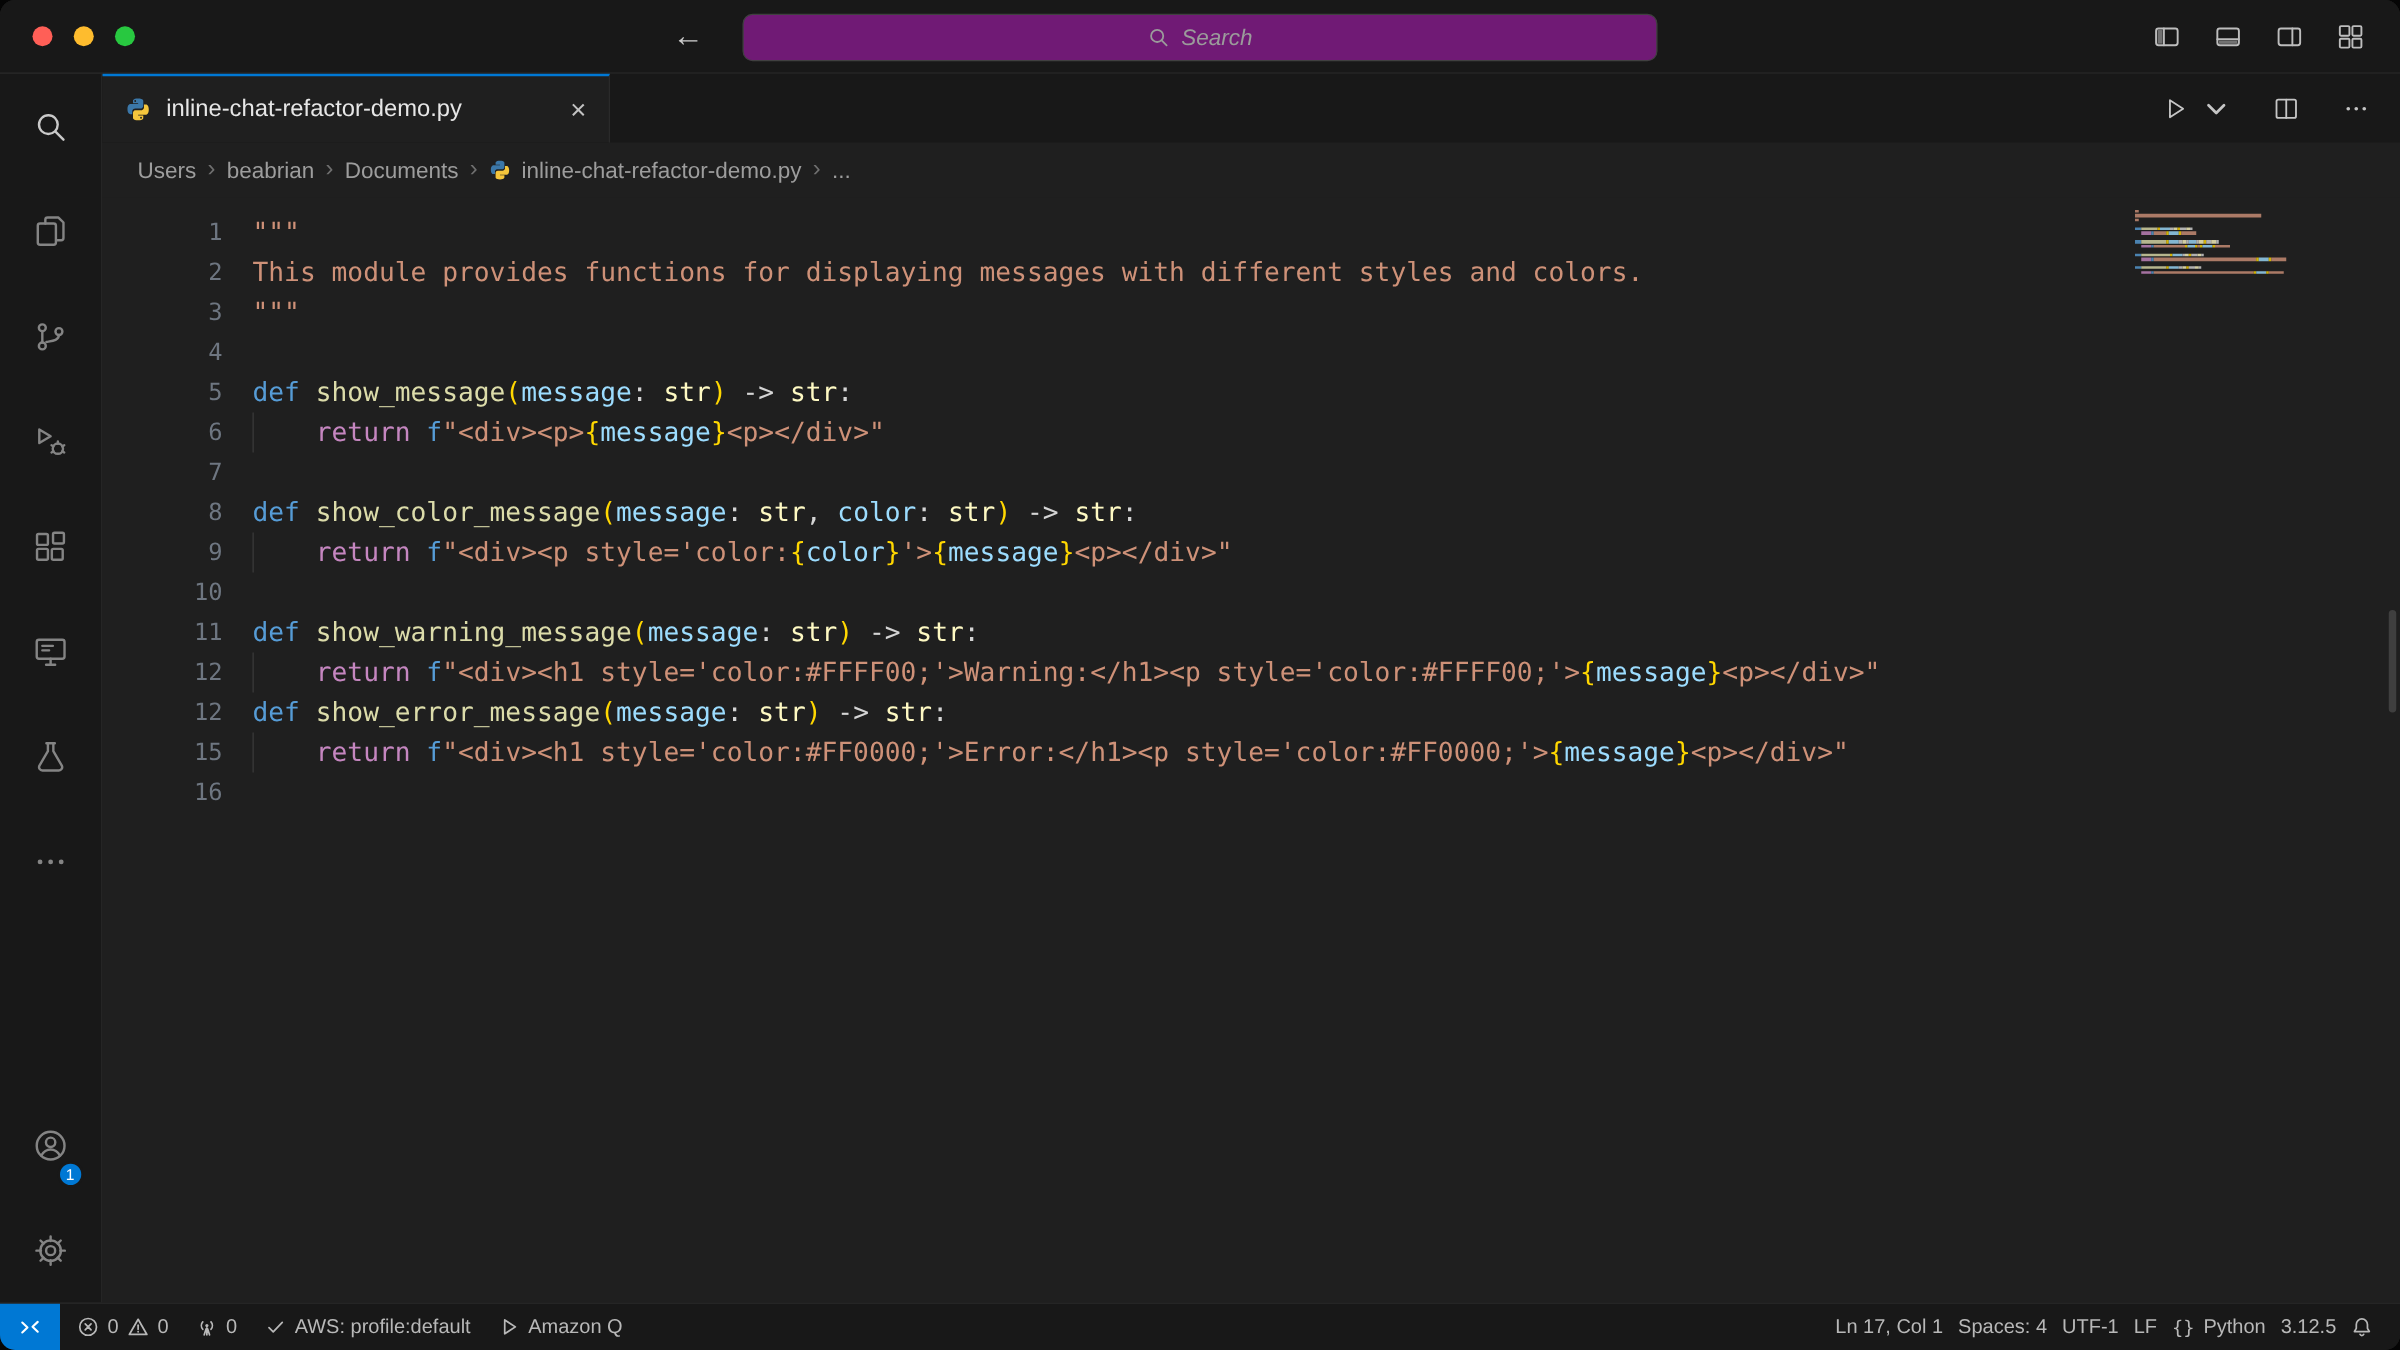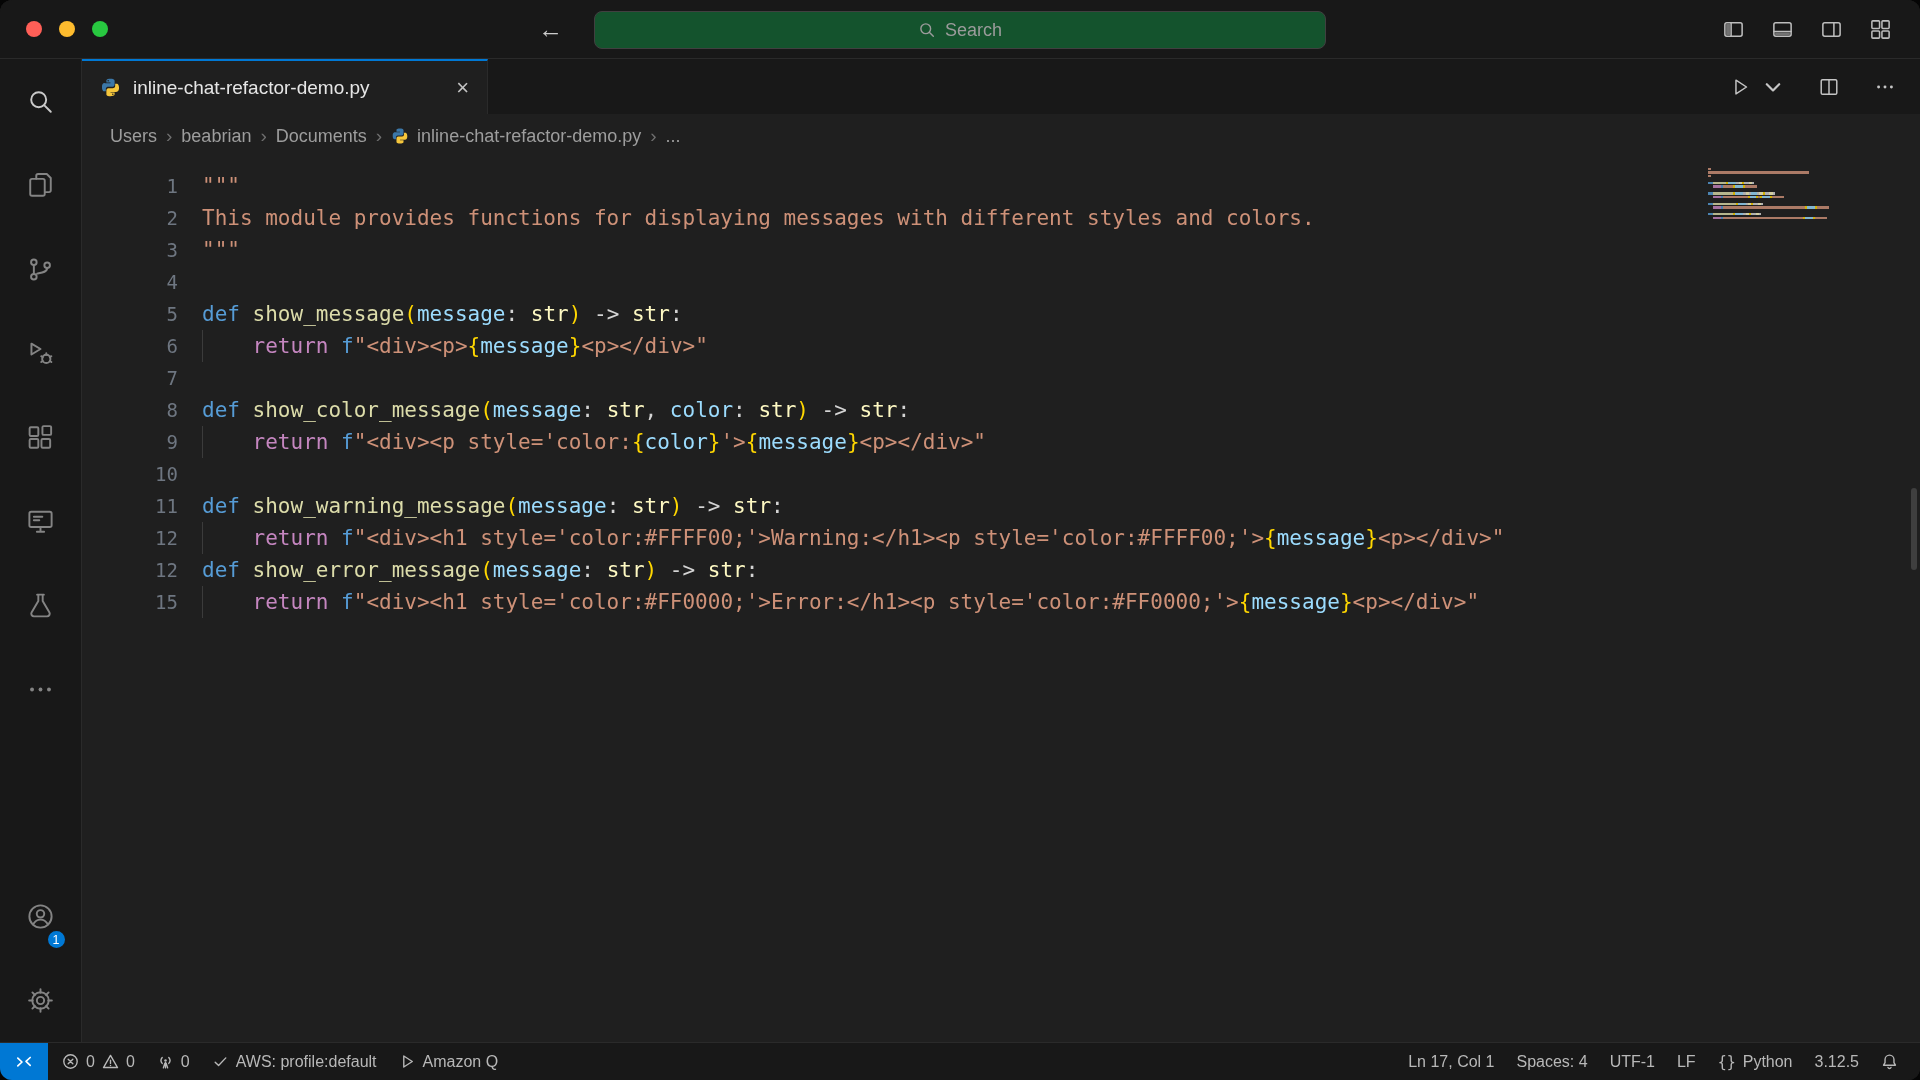--- a/index.html
+++ b/index.html
@@ -10,23 +10,23 @@
 
   
   .titlebar { flex:0 0 59px; background:#181818; border-bottom:1px solid #2a2a2a;
               position:relative; display:flex; align-items:center; }
   .traffic { display:flex; gap:17px; padding-left:26px; width:160px; }
   .tdot { width:16px; height:16px; border-radius:50%; }
   .tdot.red { background:#ff5f57; } .tdot.yellow { background:#febc2e; } .tdot.green { background:#28c840; }
   .nav-arrows { position:absolute; left:538px; display:flex; gap:30px; font-size:25px; }
   .nav-back { color:#cccccc; } .nav-fwd { color:#8a8a8a; }
   .searchbox { position:absolute; left:50%; top:11px; transform:translateX(-50%);
-               width:732px; height:38px; background:#14532d; border:1px solid #404040;
+               width:732px; height:38px; background:#701a75; border:1px solid #404040;
                border-radius:8px; display:flex; align-items:center; justify-content:center;
-               gap:9px; color:#9b9b9b; font-size:18px; }
+               gap:9px; color:#9b9b9b; font-size:18px;font-style:italic; }
   .tb-icons { margin-left:auto; display:flex; gap:26px; padding-right:28px; color:#bdbdbd; }
   .tb-icons svg { width:23px; height:23px; }
 
   
   .main { flex:1; display:flex; min-height:0; }
   .activitybar { width:82px; background:#181818; border-right:1px solid #2a2a2a;
                  display:flex; flex-direction:column; align-items:center; }
   .ab-item { width:82px; height:84px; display:flex; align-items:center; justify-content:center;
              color:#848484; position:relative; }
   .ab-item.bright { color:#c9c9c9; }
@@ -78,21 +78,21 @@
 
   
   .statusbar { flex:0 0 38px; background:#181818; border-top:1px solid #2a2a2a;
                display:flex; align-items:center; color:#b8b8b8; font-size:16px; }
   .sb-remote { width:48px; height:100%; background:#0078d4; color:#fff;
                display:flex; align-items:center; justify-content:center; }
   .sb-remote svg { width:18px; height:18px; stroke-width:1.5; }
   .sb-left { display:flex; align-items:center; gap:22px; padding-left:14px; }
   .sb-item { display:flex; align-items:center; gap:7px; }
   .sb-item svg { width:17px; height:17px; stroke-width:1.3; }
-  .sb-right { margin-left:auto; display:flex; align-items:center; gap:22px; padding-right:22px; }
+  .sb-right { margin-left:auto; display:flex; align-items:center; gap:12px; padding-right:22px; }
   .mono { font-family:"DejaVu Sans Mono","Liberation Mono",monospace; font-size:15px; }
 
   svg { fill:none; stroke:currentColor; stroke-width:1.6; stroke-linecap:round; stroke-linejoin:round; }
   .dotfill { fill:currentColor; stroke:none; }
   .fillpart { fill:currentColor; stroke:none; opacity:.55; }
   .pylogo path { stroke:none; }
 </style>
 </head>
 <body>
 
@@ -315,20 +315,24 @@
               <div class="lc"><span class="guide"></span><span class="tk-ws">    </span><span class="tk-ctl">return </span><span class="tk-kw">f</span><span class="tk-str">"&lt;div&gt;&lt;h1 style='color:#FFFF00;'&gt;Warning:&lt;/h1&gt;&lt;p style='color:#FFFF00;'&gt;</span><span class="tk-br">{</span><span class="tk-var">message</span><span class="tk-br">}</span><span class="tk-str">&lt;p&gt;&lt;/div&gt;"</span></div>
             </div>
             <div class="row">
               <div class="ln">12</div>
               <div class="lc"><span class="tk-kw">def </span><span class="tk-fn">show_error_message</span><span class="tk-br">(</span><span class="tk-var">message</span><span class="tk-pn">: </span><span class="tk-typ">str</span><span class="tk-br">)</span><span class="tk-pn"> -&gt; </span><span class="tk-typ">str</span><span class="tk-pn">:</span></div>
             </div>
             <div class="row">
               <div class="ln">15</div>
               <div class="lc"><span class="guide"></span><span class="tk-ws">    </span><span class="tk-ctl">return </span><span class="tk-kw">f</span><span class="tk-str">"&lt;div&gt;&lt;h1 style='color:#FF0000;'&gt;Error:&lt;/h1&gt;&lt;p style='color:#FF0000;'&gt;</span><span class="tk-br">{</span><span class="tk-var">message</span><span class="tk-br">}</span><span class="tk-str">&lt;p&gt;&lt;/div&gt;"</span></div>
             </div>
+            <div class="row">
+              <div class="ln">16</div>
+              <div class="lc"></div>
+            </div>
           </div>
         <div class="minimap" id="minimap">
             <div class="mm-row"><span class="mm-seg tk-str" style="width: 3.45px;"></span></div>
             <div class="mm-row"><span class="mm-seg tk-str" style="width: 101.2px;"></span></div>
             <div class="mm-row"><span class="mm-seg tk-str" style="width: 3.45px;"></span></div>
             <div class="mm-row"></div>
             <div class="mm-row"><span class="mm-seg tk-kw" style="width: 4.6px;"></span><span class="mm-seg tk-fn" style="width: 13.8px;"></span><span class="mm-seg tk-br" style="width: 2px;"></span><span class="mm-seg tk-var" style="width: 8.05px;"></span><span class="mm-seg tk-pn" style="width: 2.3px;"></span><span class="mm-seg tk-typ" style="width: 3.45px;"></span><span class="mm-seg tk-br" style="width: 2px;"></span><span class="mm-seg tk-pn" style="width: 4.6px;"></span><span class="mm-seg tk-typ" style="width: 3.45px;"></span><span class="mm-seg tk-pn" style="width: 2px;"></span></div>
             <div class="mm-row"><span class="mm-seg tk-ws" style="opacity: 0; width: 4.6px;"></span><span class="mm-seg tk-ctl" style="width: 8.05px;"></span><span class="mm-seg tk-kw" style="width: 2px;"></span><span class="mm-seg tk-str" style="width: 10.35px;"></span><span class="mm-seg tk-br" style="width: 2px;"></span><span class="mm-seg tk-var" style="width: 8.05px;"></span><span class="mm-seg tk-br" style="width: 2px;"></span><span class="mm-seg tk-str" style="width: 11.5px;"></span></div>
             <div class="mm-row"></div>
             <div class="mm-row"><span class="mm-seg tk-kw" style="width: 4.6px;"></span><span class="mm-seg tk-fn" style="width: 20.7px;"></span><span class="mm-seg tk-br" style="width: 2px;"></span><span class="mm-seg tk-var" style="width: 8.05px;"></span><span class="mm-seg tk-pn" style="width: 2.3px;"></span><span class="mm-seg tk-typ" style="width: 3.45px;"></span><span class="mm-seg tk-pn" style="width: 2.3px;"></span><span class="mm-seg tk-var" style="width: 5.75px;"></span><span class="mm-seg tk-pn" style="width: 2.3px;"></span><span class="mm-seg tk-typ" style="width: 3.45px;"></span><span class="mm-seg tk-br" style="width: 2px;"></span><span class="mm-seg tk-pn" style="width: 4.6px;"></span><span class="mm-seg tk-typ" style="width: 3.45px;"></span><span class="mm-seg tk-pn" style="width: 2px;"></span></div>

